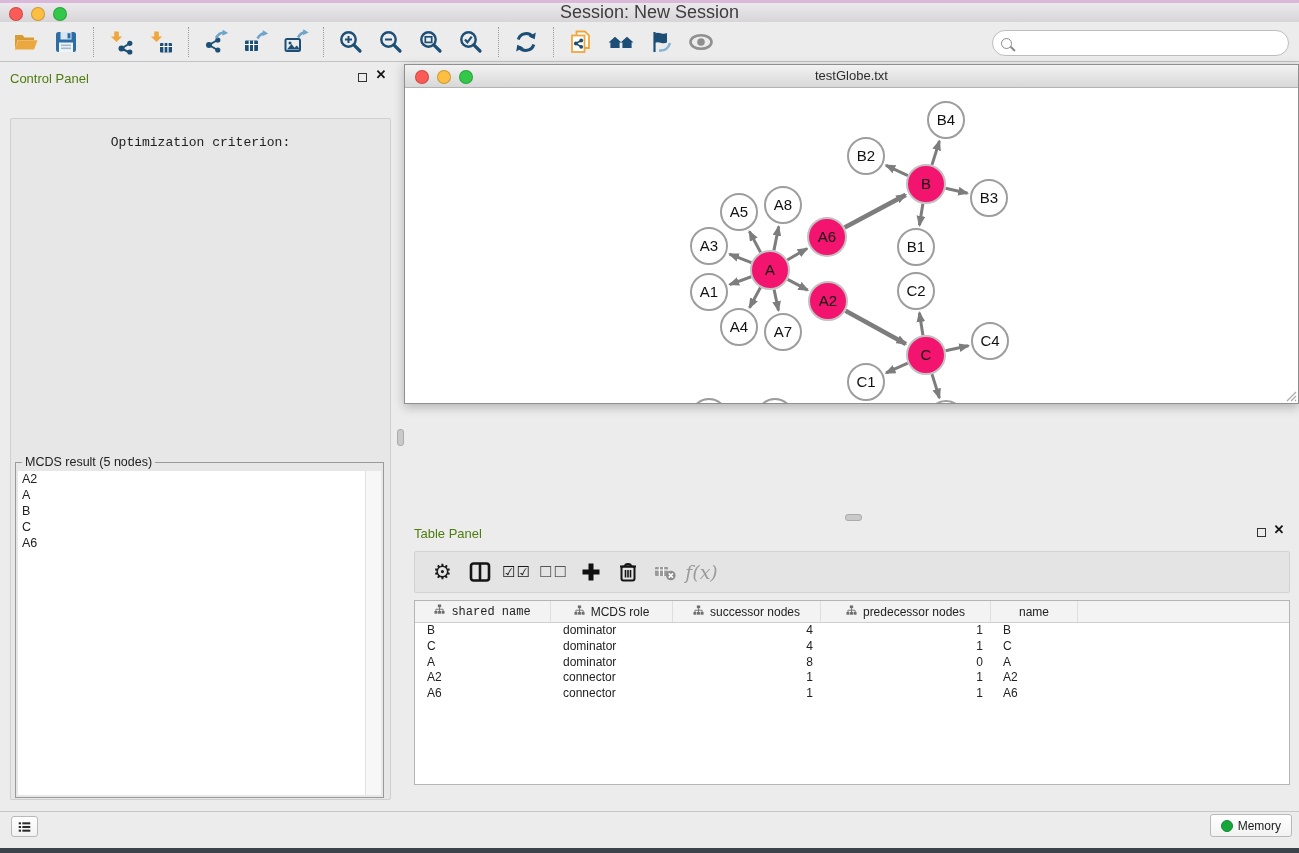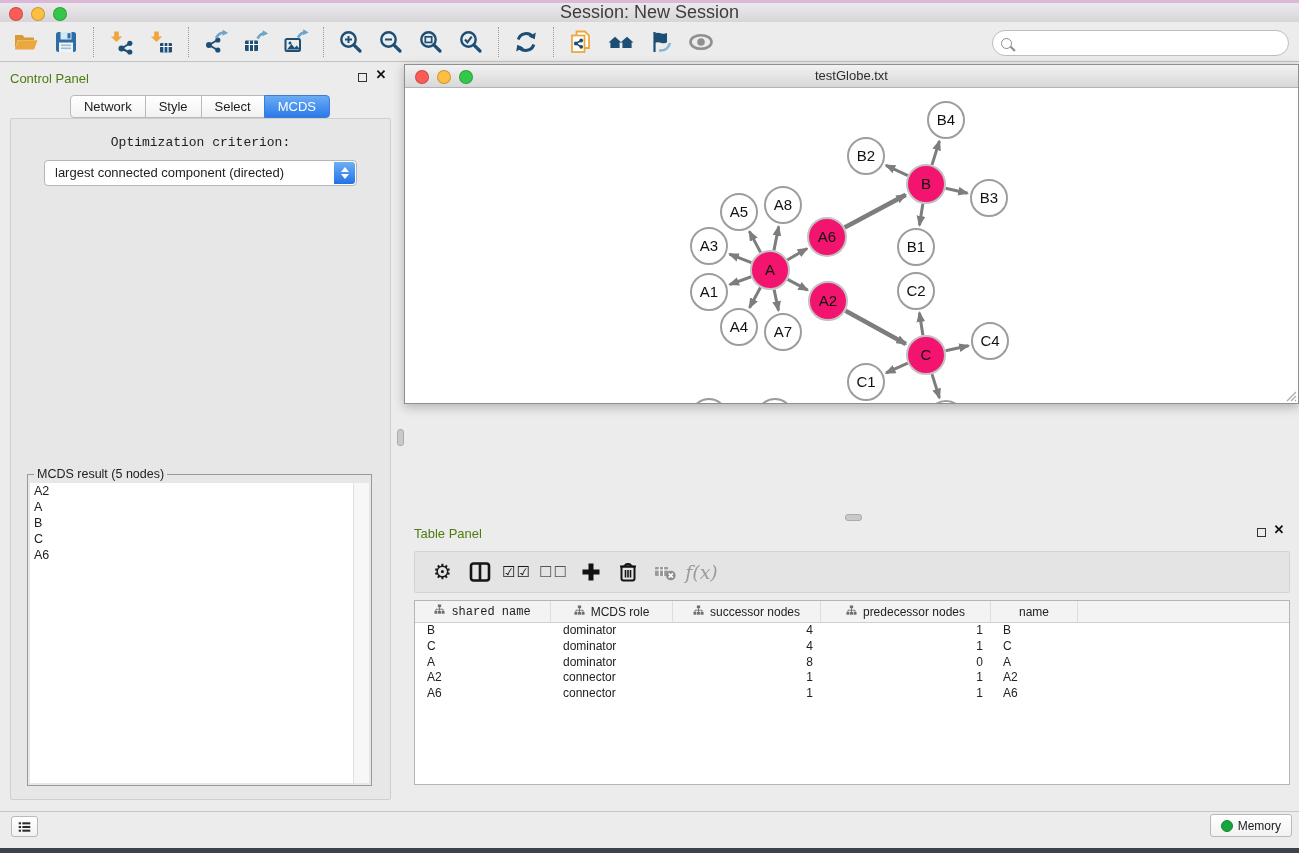--- a/index.html
+++ b/index.html
@@ -42,21 +42,21 @@
     border:1px solid #b6b6b6;border-radius:4px;cursor:pointer;}
   #dropdown .val{font-size:13px;line-height:24px;padding-left:10px;white-space:nowrap;}
   #dd-step{position:absolute;right:1px;top:1px;width:21px;height:22px;border-radius:0 3px 3px 0;
     background:linear-gradient(#6db0f8,#2272e6);display:flex;flex-direction:column;align-items:center;justify-content:center;gap:2px;}
   .chev-up{width:0;height:0;border-left:4px solid transparent;border-right:4px solid transparent;border-bottom:5px solid #fff;}
   .chev-dn{width:0;height:0;border-left:4px solid transparent;border-right:4px solid transparent;border-top:5px solid #fff;}
   #cp-buttons{display:flex;justify-content:center;gap:13px;margin-top:12px;}
   .push-btn{font-size:13px;font-family:inherit;padding:3px 16px;background:linear-gradient(#ffffff,#f1f1f1);
     border:1px solid #b6b6b6;border-radius:4px;cursor:pointer;color:#1c1c1c;}
   #mcds-fieldset{position:absolute;left:4px;right:6px;top:336px;bottom:1px;
-    border:1px solid #9a9a9a;margin:12px;padding:2px;background:#e7e7e7;}
+    border:1px solid #9a9a9a;margin:0;padding:2px;background:#e7e7e7;}
   #mcds-fieldset legend{font-size:12.5px;padding:0 3px;margin-left:4px;}
   #mcds-list{position:relative;width:100%;height:100%;background:#fff;box-sizing:border-box;overflow:hidden;}
   .mcds-item{font-size:12.5px;line-height:16px;padding-left:4px;}
   #mcds-scroll{position:absolute;top:0;right:0;bottom:0;width:15px;background:#f7f7f7;border-left:1px solid #e0e0e0;}
   
   #network-window{position:absolute;left:404px;top:64px;width:895px;height:340px;
     background:#fff;border:1px solid #8f8f8f;box-sizing:border-box;box-shadow:0 3px 10px rgba(0,0,0,.25);}
   #nw-titlebar{position:relative;height:22px;background:linear-gradient(#f2f2f2,#d8d8d8);border-bottom:1px solid #b3b3b3;}
   #nw-titlebar .lights{top:5px;left:10px;}
   #nw-title{text-align:center;font-size:13px;line-height:22px;color:#2d2d2d;}
@@ -277,35 +277,22 @@
 </div>
 <div id="search-wrap">
   <span class="mag"></span>
   <input id="search-input" placeholder="" style="">
 </div>
 
 <div id="control-panel">
   <div class="panel-title">Control Panel</div>
   <button class="float-ic" id="cp-float"></button>
   <button class="close-ic" id="cp-close">✕</button>
-  <div id="ctrl-tabs">
-      <button class="seg-tab">Network</button>
-      <button class="seg-tab">Style</button>
-      <button class="seg-tab">Select</button>
-      <button class="seg-tab active">MCDS</button>
-    </div>
   <div id="cp-box">
     <div id="opt-label">Optimization criterion:</div>
-    <div id="dropdown">
-      <div class="val">largest connected component (directed)</div>
-      <div id="dd-step">
-        <span class="chev-up"></span>
-          <span class="chev-dn"></span>
-      </div>
-    </div>
     <fieldset id="mcds-fieldset">
       <legend>MCDS result (5 nodes)</legend>
       <div id="mcds-list">
         <div class="mcds-item">A2</div>
           <div class="mcds-item">A</div>
           <div class="mcds-item">B</div>
           <div class="mcds-item">C</div>
           <div class="mcds-item">A6</div>
           <div id="mcds-scroll"></div>
       </div>

